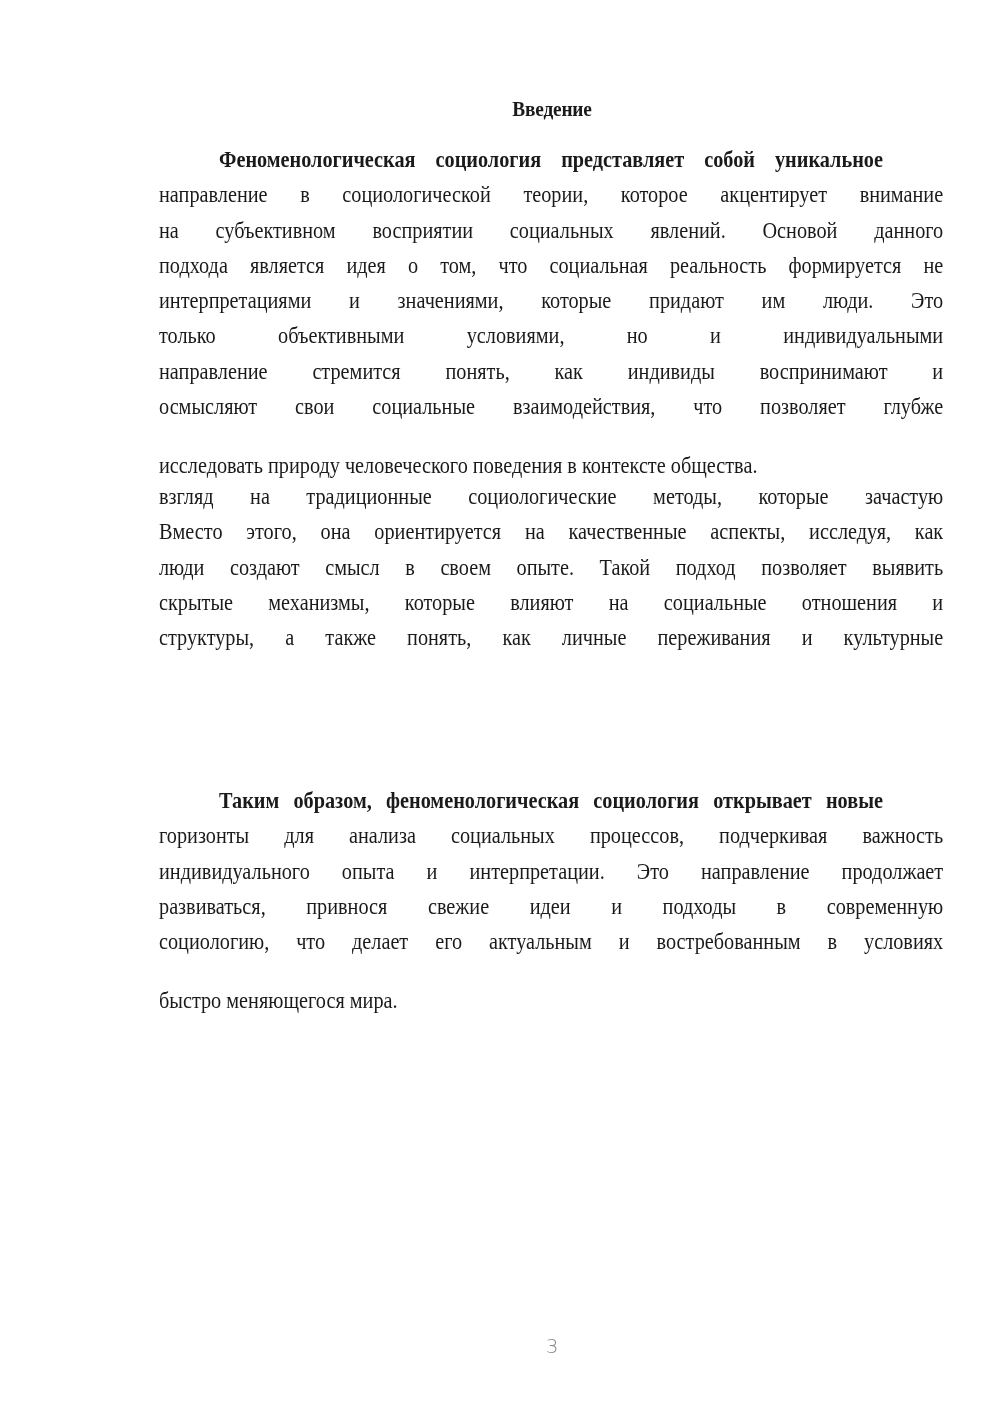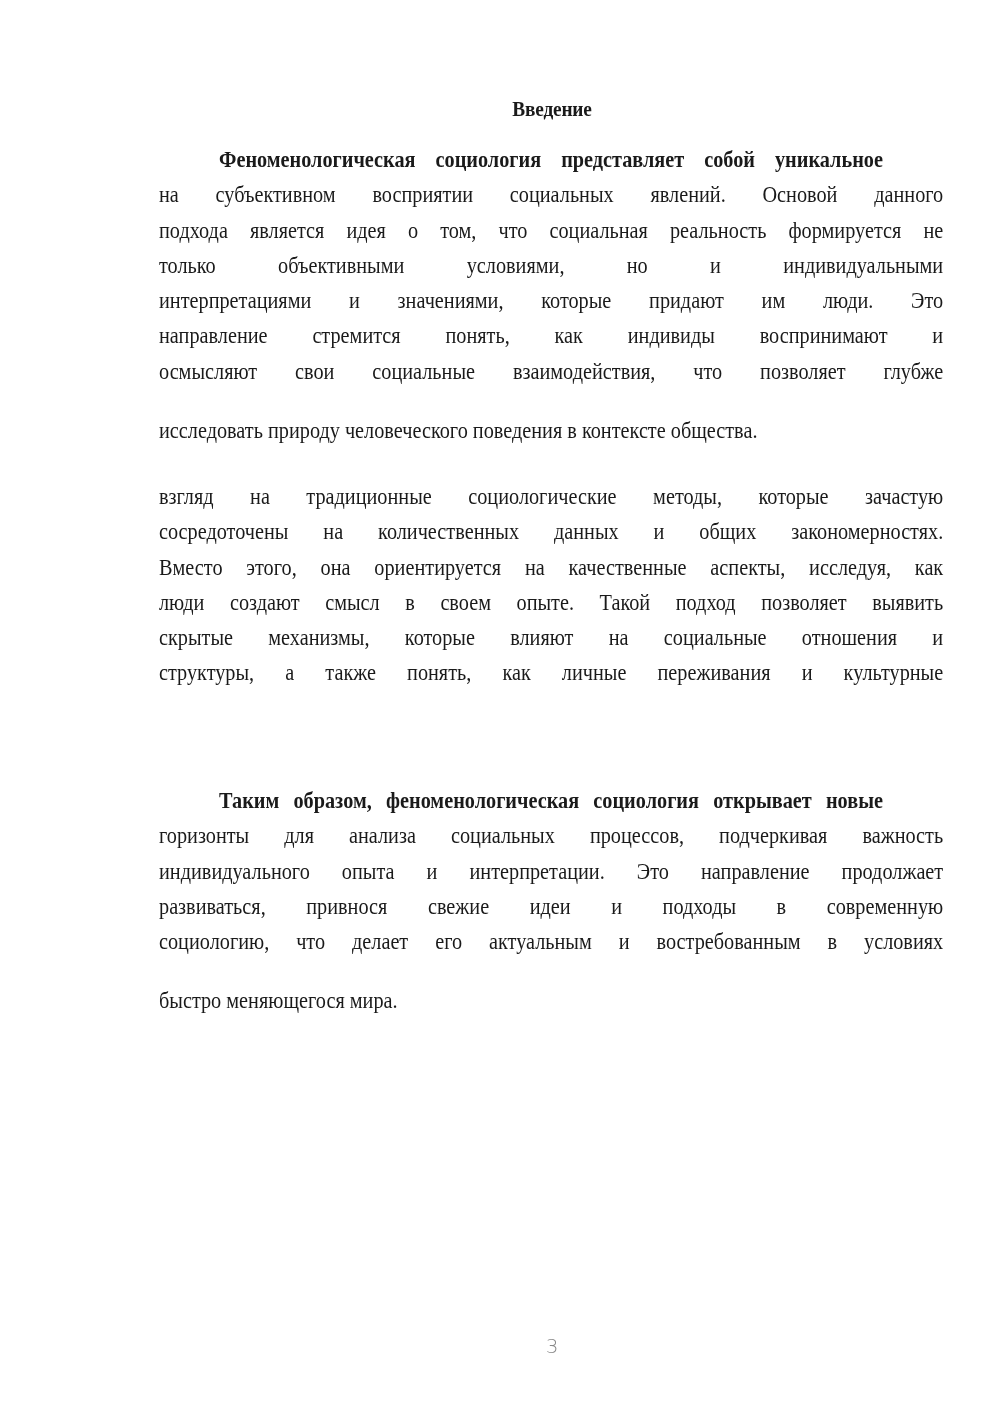--- a/index.html
+++ b/index.html
@@ -90,32 +90,32 @@
   </style>
 </head>
 <body>
 
 <div class="page">
 
   <div class="title">Введение</div>
 
   <div class="para" id="p1">
     <div class="line first"><span class="inner">Феноменологическая социология представляет собой уникальное</span></div>
+    <div class="line"><span class="inner">направление в социологической теории, которое акцентирует внимание</span></div>
     <div class="line"><span class="inner">на субъективном восприятии социальных явлений. Основой данного</span></div>
     <div class="line"><span class="inner">подхода является идея о том, что социальная реальность формируется не</span></div>
+    <div class="line"><span class="inner">интерпретациями и значениями, которые придают им люди. Это</span></div>
     <div class="line"><span class="inner">только объективными условиями, но и индивидуальными</span></div>
-    <div class="line"><span class="inner">интерпретациями и значениями, которые придают им люди. Это</span></div>
     <div class="line"><span class="inner">направление стремится понять, как индивиды воспринимают и</span></div>
     <div class="line"><span class="inner">осмысляют свои социальные взаимодействия, что позволяет глубже</span></div>
     <div class="line last"><span class="inner">исследовать природу человеческого поведения в контексте общества.</span></div>
   </div>
 
   <div class="para" id="p2">
     <div class="line"><span class="inner">взгляд на традиционные социологические методы, которые зачастую</span></div>
-    <div class="line"><span class="inner">сосредоточены на количественных данных и общих закономерностях.</span></div>
     <div class="line"><span class="inner">Вместо этого, она ориентируется на качественные аспекты, исследуя, как</span></div>
     <div class="line"><span class="inner">люди создают смысл в своем опыте. Такой подход позволяет выявить</span></div>
     <div class="line"><span class="inner">скрытые механизмы, которые влияют на социальные отношения и</span></div>
     <div class="line"><span class="inner">структуры, а также понять, как личные переживания и культурные</span></div>
   </div>
 
   <div class="para" id="p3">
     <div class="line first"><span class="inner">Таким образом, феноменологическая социология открывает новые</span></div>
     <div class="line"><span class="inner">горизонты для анализа социальных процессов, подчеркивая важность</span></div>
     <div class="line"><span class="inner">индивидуального опыта и интерпретации. Это направление продолжает</span></div>

